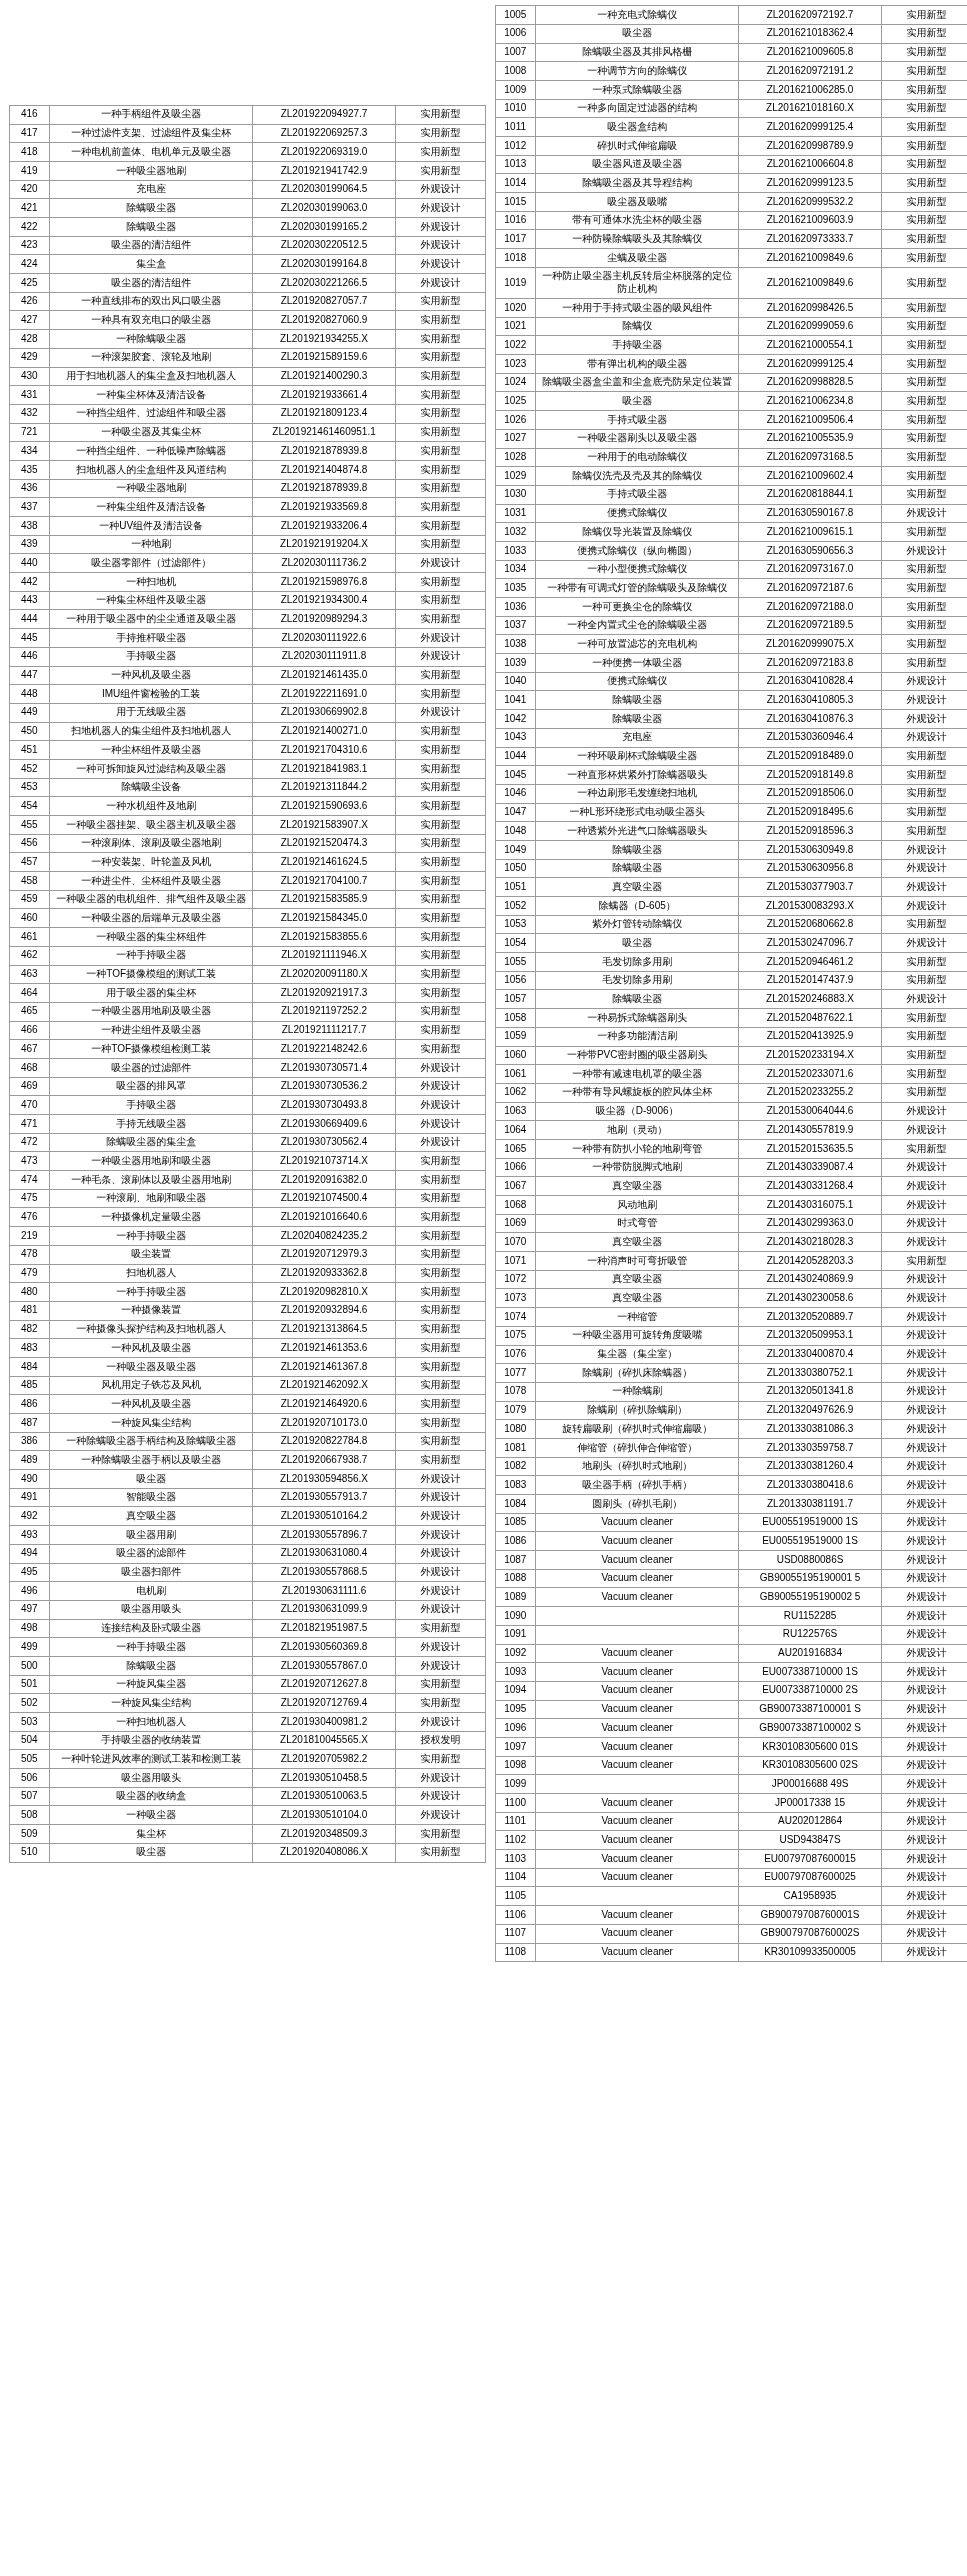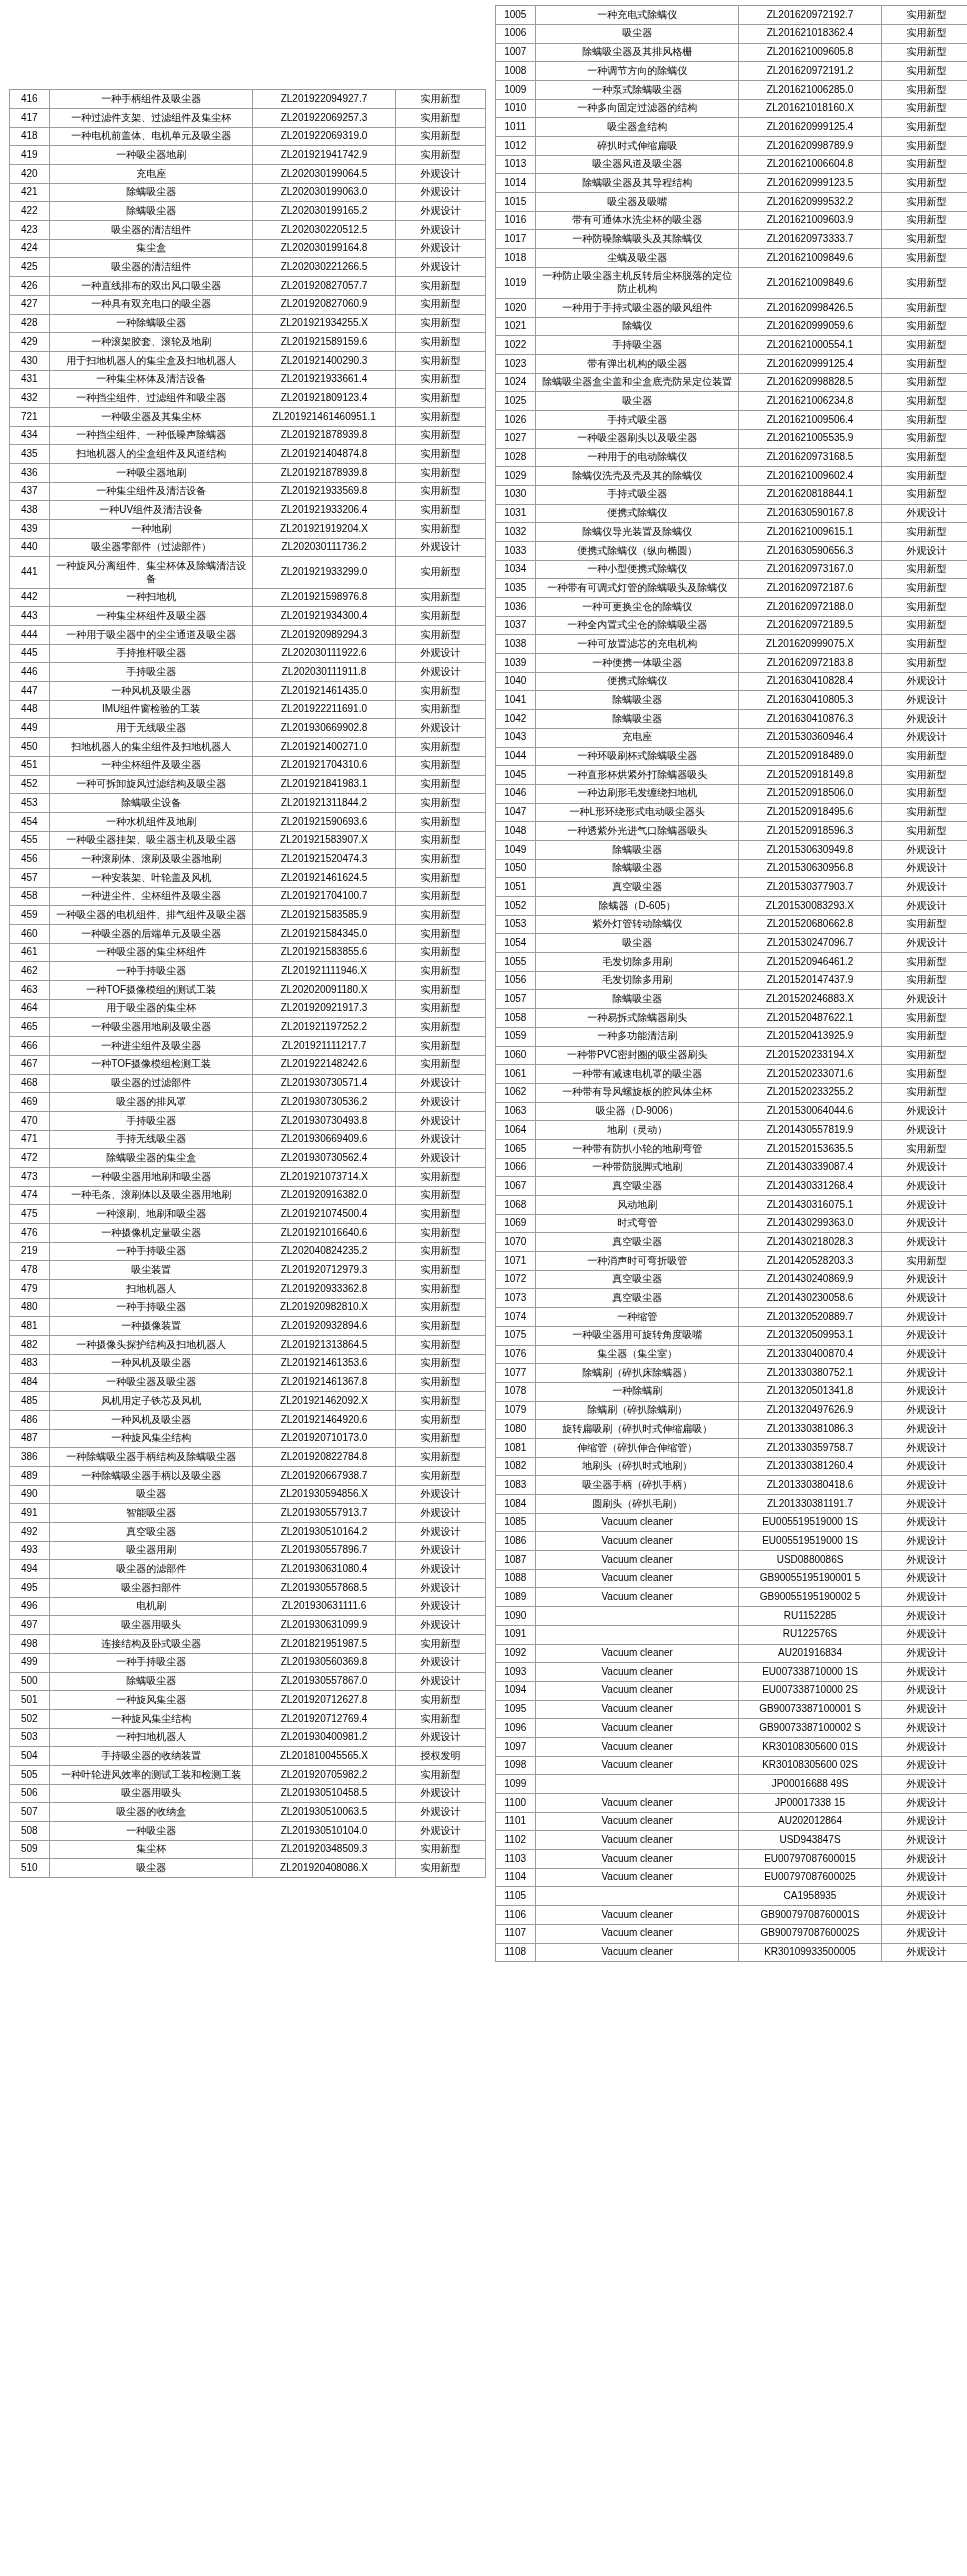--- a/index.html
+++ b/index.html
@@ -166,26 +166,20 @@
               <td class="code">ZL201921919204.X</td>
               <td class="type">实用新型</td>
             </tr>
             <tr>
               <td class="num">440</td>
               <td class="title">吸尘器零部件（过滤部件）</td>
               <td class="code">ZL202030111736.2</td>
               <td class="type">外观设计</td>
             </tr>
             <tr>
-              <td class="num">441</td>
-              <td class="title">一种旋风分离组件、集尘杯体及除螨清洁设备</td>
-              <td class="code">ZL201921933299.0</td>
-              <td class="type">实用新型</td>
-            </tr>
-            <tr>
               <td class="num">442</td>
               <td class="title">一种扫地机</td>
               <td class="code">ZL201921598976.8</td>
               <td class="type">实用新型</td>
             </tr>
             <tr>
               <td class="num">443</td>
               <td class="title">一种集尘杯组件及吸尘器</td>
               <td class="code">ZL201921934300.4</td>
               <td class="type">实用新型</td>

